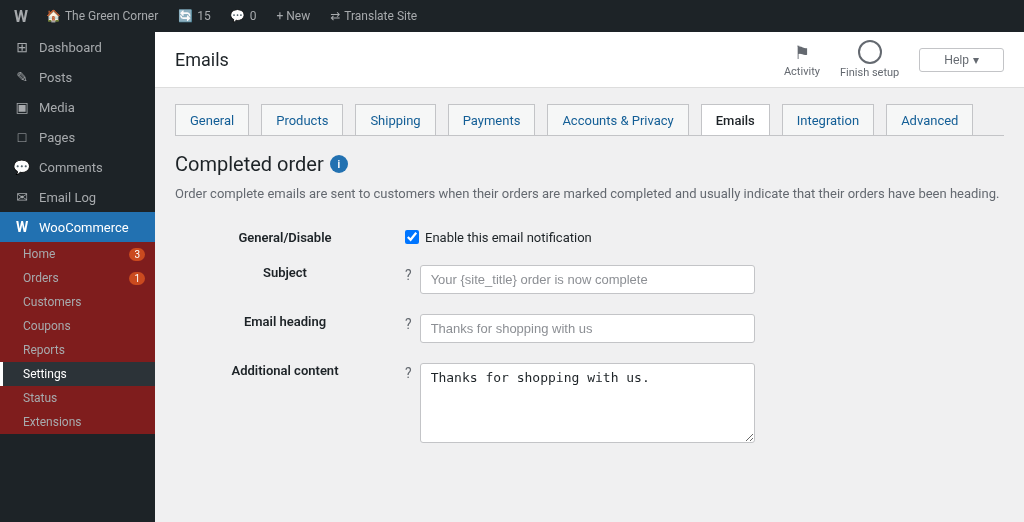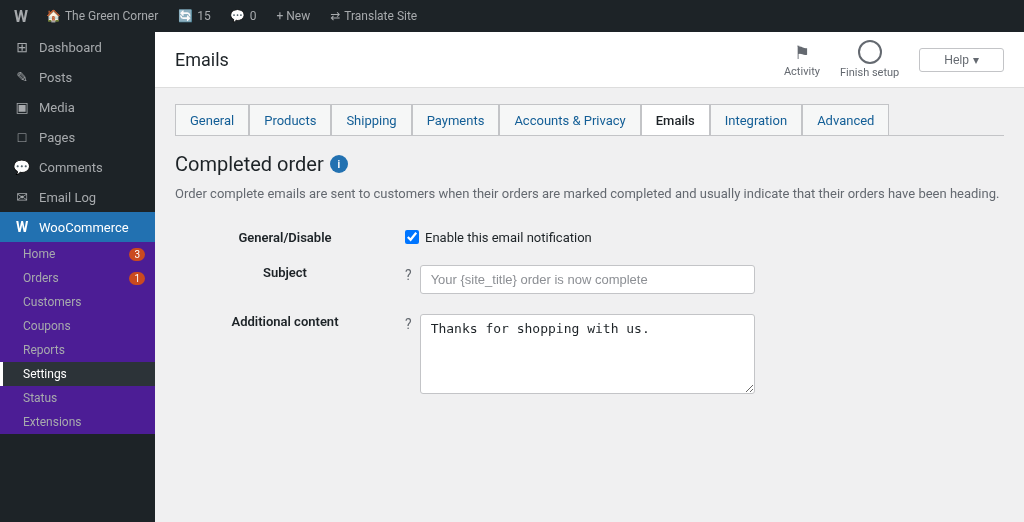--- a/index.html
+++ b/index.html
@@ -46,21 +46,21 @@
       padding: 7px 10px; cursor: pointer; color: #a7aaad; font-size: 13px;
       border-left: 3px solid transparent;
     }
     .sidebar-item.active { background: #2c3338; color: #fff; border-left-color: #2271b1; }
     .sidebar-item.woo-active { background: #2271b1; color: #fff; }
     .sidebar-item .icon { font-size: 14px; width: 18px; text-align: center; }
     .badge {
       background: #ca4a1f; color: #fff; border-radius: 10px;
       font-size: 10px; padding: 1px 5px; margin-left: auto;
     }
-    .woo-submenu { background: #4c1d95; }
+    .woo-submenu { background: #7f1d1d; }
     .woo-submenu .sidebar-item { padding: 5px 10px 5px 20px; font-size: 12px; }
     .woo-submenu .sidebar-item.active { background: #2c3338; color: #fff; border-left-color: #fff; }
 
     
     #content-area {
       flex: 1;
       background: #f0f0f1;
       overflow-y: auto;
       display: flex;
       flex-direction: column;
@@ -87,21 +87,21 @@
     }
 
     
     #page-content {
       padding: 16px 20px;
       flex: 1;
     }
 
     
     .nav-tabs {
-      display: flex; gap: 0; border-bottom: 1px solid #c3c4c7;
+      display: flex; gap: 12px; border-bottom: 1px solid #c3c4c7;
       flex-wrap: nowrap; overflow: hidden;
     }
     .nav-tab {
       padding: 8px 14px; border: 1px solid #c3c4c7; border-bottom: none;
       background: #f6f7f7; cursor: pointer; color: #135e96; font-size: 13px;
       margin-bottom: -1px; white-space: nowrap;
     }
     .nav-tab.active { background: #fff; color: #1d2327; border-bottom-color: #fff; font-weight: 500; }
 
     
@@ -306,20 +306,31 @@
               <span>Subject</span>
             </th>
             <td>
               <div class="form-row">
                 <span class="help-icon" title="Help">?</span>
                 <input type="text" class="form-control" placeholder="Your {site_title} order is now complete" style="">
               </div>
             </td>
           </tr>
 
+          <tr>
+            <th>
+              <span>Email heading</span>
+            </th>
+            <td>
+              <div class="form-row">
+                <span class="help-icon" title="Help">?</span>
+                <input type="text" class="form-control" placeholder="Thanks for shopping with us" style="">
+              </div>
+            </td>
+          </tr>
 
           <tr>
             <th>
               <span>Additional content</span>
             </th>
             <td>
               <div class="form-row">
                 <span class="help-icon" title="Help">?</span>
                 <textarea class="form-control" style="">Thanks for shopping with us.</textarea>
               </div>

